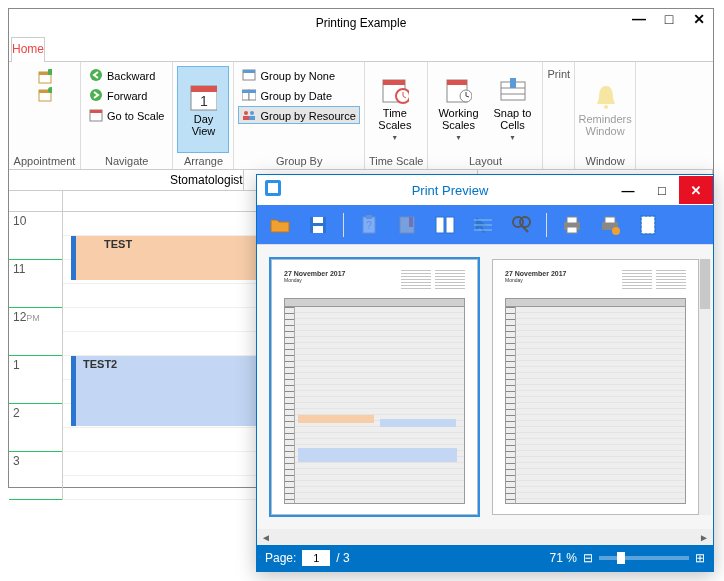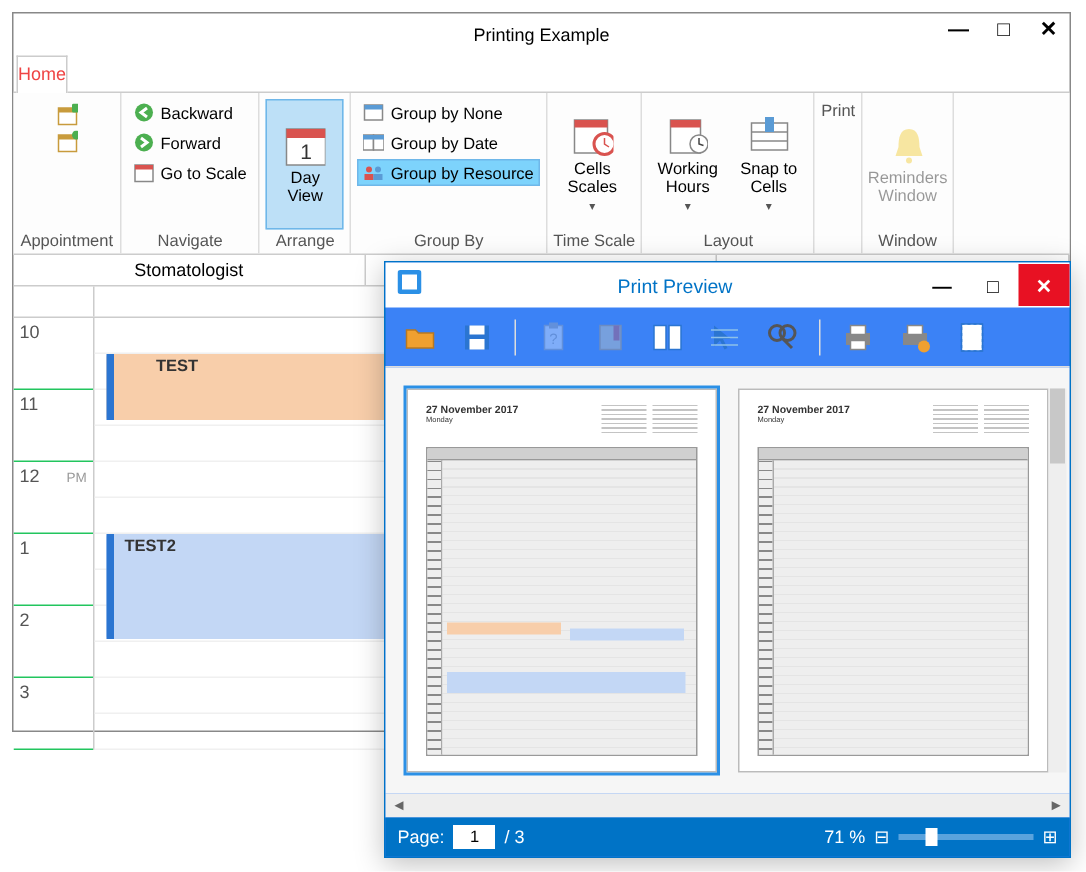--- a/index.html
+++ b/index.html
@@ -12,37 +12,37 @@
 
 .tabs { display: flex; border-bottom: 1px solid #ccc; }
 .tab { padding: 4px 0 6px; font-size: 12px; color: #ef4444; border: 1px solid #ccc; border-bottom: none; background: #fff; margin-left: 2px; margin-bottom: -1px; }
 
 .ribbon { display: flex; background: #fdfdfd; border-bottom: 1px solid #ccc; height: 108px; }
 .rgroup { border-right: 1px solid #ddd; display: flex; flex-direction: column; justify-content: space-between; padding: 4px 4px 0; }
 .rgroup .body { display: flex; gap: 2px; flex: 1; }
 .rgroup .label { font-size: 11px; color: #555; text-align: center; padding: 2px 0; }
 .smallbtns { display: flex; flex-direction: column; gap: 2px; }
 .smallbtn { display: flex; align-items: flex-end; gap: 4px; font-size: 11px; padding: 2px 4px; white-space: nowrap; }
-.smallbtn.sel { background: #7dd3fc; border: 1px solid #6fb7e9; padding: 1px 3px; }
+.smallbtn.sel { background: #e5e5e5; border: 1px solid #6fb7e9; padding: 1px 3px; }
 .bigbtn { display: flex; flex-direction: column; align-items: center; justify-content: center; width: 52px; font-size: 11px; text-align: center; gap: 2px; padding: 2px; }
 .bigbtn.sel { background: #bde0f7; border: 1px solid #6fb7e9; }
 .bigbtn .ic { width: 28px; height: 28px; display: flex; align-items: center; justify-content: center; }
 .ic-sm { width: 14px; height: 14px; display: inline-flex; align-items: center; justify-content: center; }
 .ddarrow { font-size: 8px; color: #555; }
 
 .resources { display: flex; border-bottom: 1px solid #ccc; }
-.resources div { flex: 1; text-align: center; font-size: 12px; padding: 3px 0; border-right: 1px solid #ccc; }
+.resources div { flex: 1; text-align: right; font-size: 12px; padding: 3px 0; border-right: 1px solid #ccc; }
 .datehdr { display: flex; border-bottom: 1px solid #ccc; }
 .datehdr .guttercell { width: 54px; border-right: 1px solid #ccc; }
 .datehdr .dayh { flex: 1; text-align: center; font-size: 12px; padding: 3px 0; }
 
 .grid { display: flex; height: 288px; overflow: hidden; }
 .gutter { width: 54px; border-right: 1px solid #ccc; }
 .gutter div { height: 48px; border-bottom: 1px solid #22c55e; font-size: 12px; color: #555; padding: 2px 4px; }
-.gutter .ampm { font-size: 9px; color: #999; margin-left: 18px; }
+.gutter .ampm { font-size: 9px; color: #999; margin-left: 0; }
 .daycol { flex: 1; position: relative; border-right: 1px solid #eee; }
 .daycol .slot { height: 24px; border-bottom: 1px solid #f0f0f0; }
 .appt { position: absolute; left: 8px; right: 8px; border-radius: 2px; font-size: 11px; font-weight: bold; padding: 2px 4px; color: #333; }
 .appt .bar { position: absolute; left: 0; top: 0; bottom: 0; width: 5px; background: #2b75d1; }
 .appt-orange { background: #f8ceaa; padding-left: 25px; }
 .appt-blue { background: #c3d7f5; }
 
 
 .pp-window { position: absolute; left: 256px; top: 174px; width: 458px; height: 398px; border: 1px solid #0073c6; background: #3b82f6; box-shadow: 0 4px 18px rgba(0,0,0,0.25); display: flex; flex-direction: column; }
 .pp-title { height: 30px; background: #fff; display: flex; align-items: center; position: relative; }
@@ -206,39 +206,39 @@
       <div class="body">
           <div class="bigbtn">
         <div class="ic">
               <svg width="30" height="30">
                 <rect x="2" y="4" width="22" height="22" fill="#fff" stroke="#888"></rect>
                 <rect x="2" y="4" width="22" height="5" fill="#d9534f"></rect>
                 <circle cx="22" cy="20" r="7" fill="#fff" stroke="#d9534f" stroke-width="2"></circle>
                 <path d="M22 16 L22 20 L25 22" stroke="#d9534f" fill="none"></path>
               </svg>
             </div>
-        <span>Cells Scales</span>
+        <span>Time Scales</span>
             <span class="ddarrow">▾</span>
       </div>
         </div>
       <div class="label">Time Scale</div>
     </div>
 
     <div class="rgroup">
       <div class="body">
         <div class="bigbtn">
           <div class="ic">
               <svg width="30" height="30">
                 <rect x="3" y="4" width="20" height="22" fill="#fff" stroke="#888"></rect>
                 <rect x="3" y="4" width="20" height="5" fill="#d9534f"></rect>
                 <circle cx="22" cy="20" r="6" fill="#fff" stroke="#888"></circle>
                 <path d="M22 16 L22 20 L25 21" stroke="#444" fill="none"></path>
               </svg>
             </div>
-          <span>Working Hours</span>
+          <span>Working Scales</span>
             <span class="ddarrow">▾</span>
         </div>
         <div class="bigbtn">
           <div class="ic">
               <svg width="30" height="30">
                 <rect x="3" y="6" width="24" height="18" fill="#fff" stroke="#888"></rect>
                 <line x1="3" y1="12" x2="27" y2="12" stroke="#888"></line>
                 <line x1="3" y1="18" x2="27" y2="18" stroke="#888"></line>
                 <rect x="12" y="2" width="6" height="10" fill="#5a9bd5"></rect>
               </svg>

